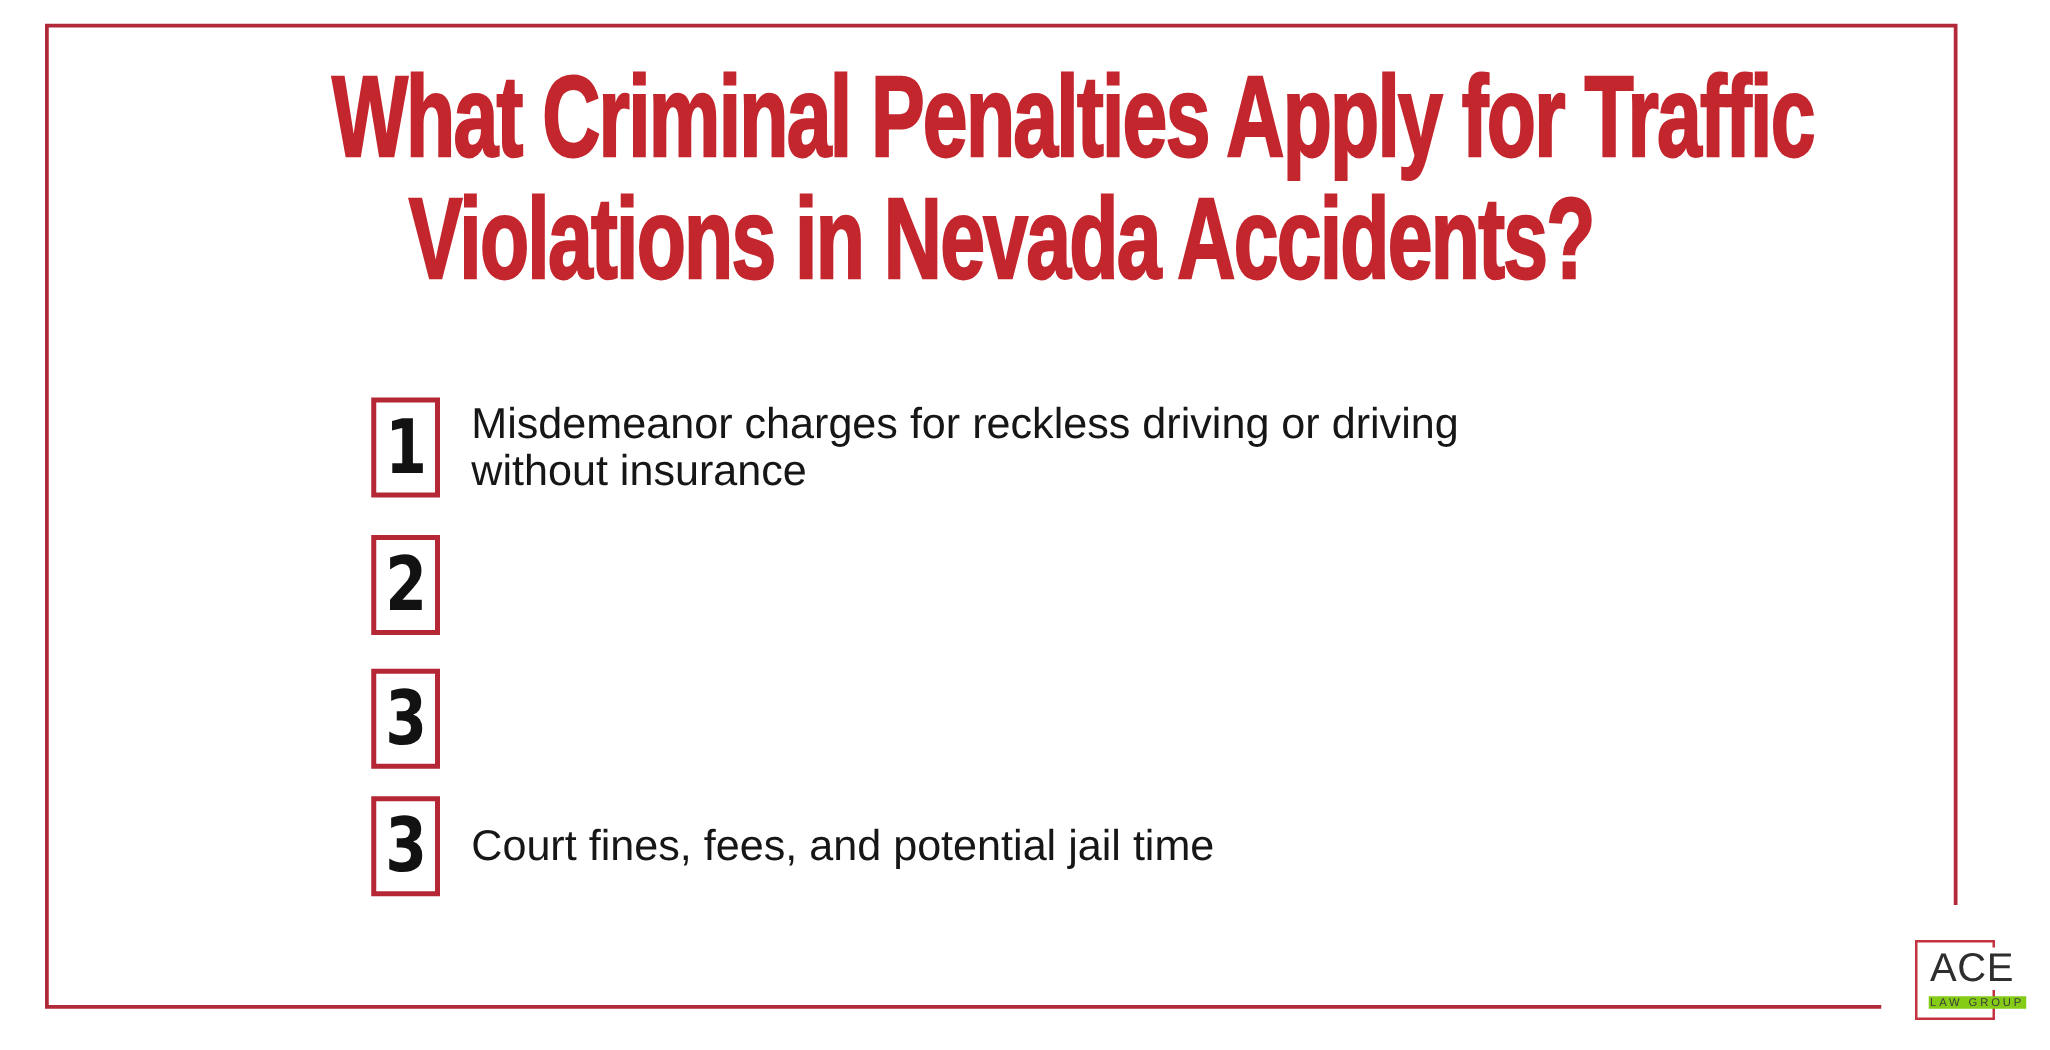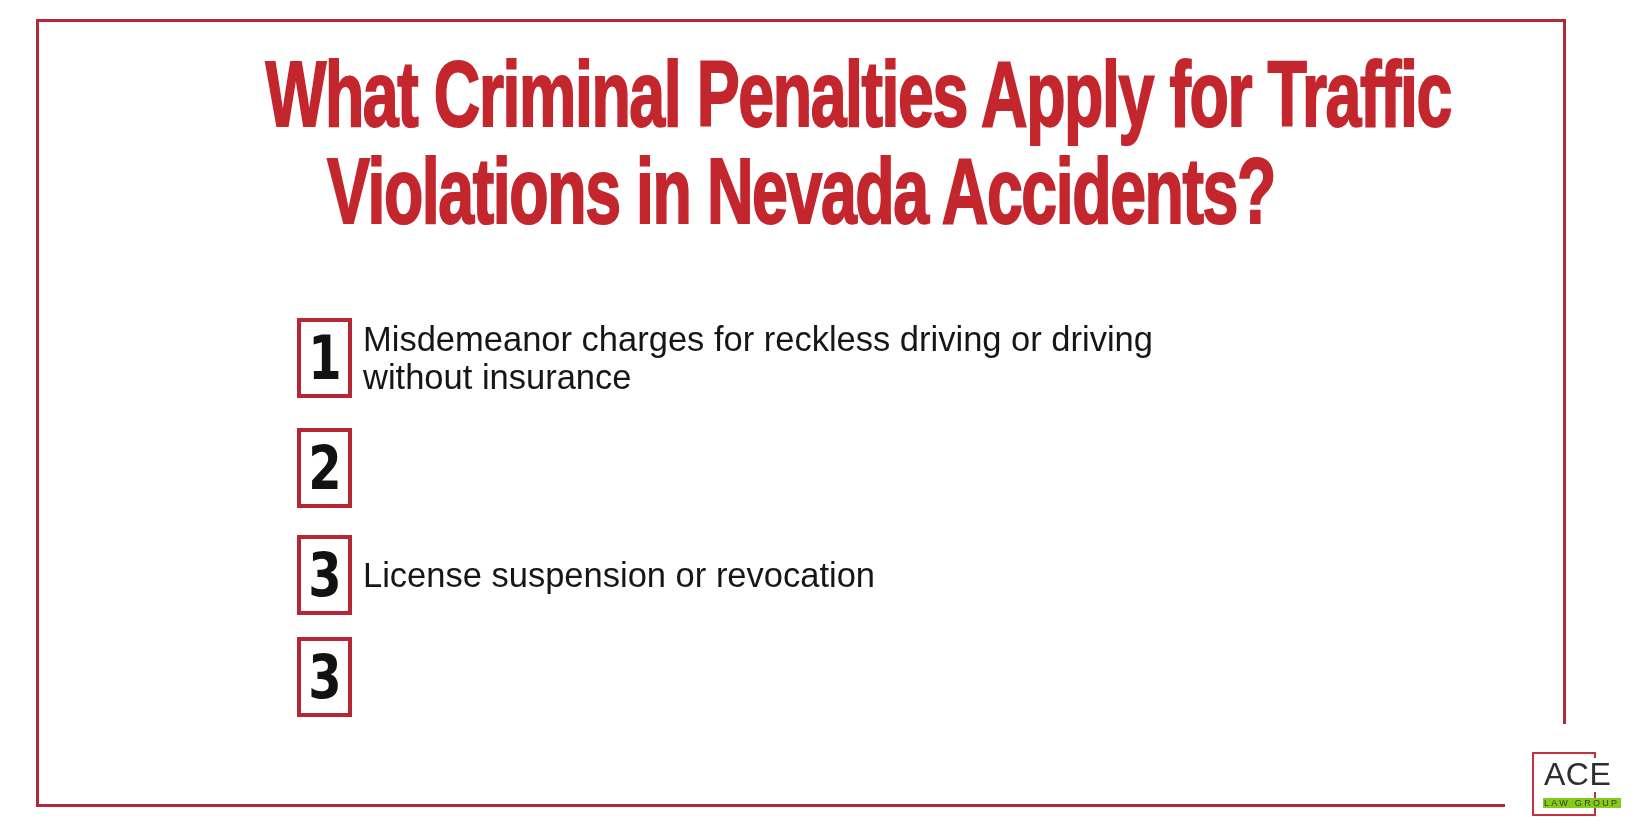--- a/index.html
+++ b/index.html
@@ -50,21 +50,21 @@
     display: flex; align-items: center; justify-content: center;
     background: #ffffff;
   }
   .num {
     font-family: "DejaVu Sans", sans-serif;
     font-size: 60px; font-weight: 700; line-height: 1;
     color: var(--num-color);
     transform: scaleX(0.8); transform-origin: 50% 50%;
   }
   .itext {
-    margin-left: 11px;
+    margin-left: 25px;
     font-size: 34.5px; line-height: 1.11;
     color: var(--text-color);
   }
   .row-1 .itext { max-width: 905px; }
 
   .logo {
     position: absolute; left: 1505px; top: 724px;
     width: 135px; height: 116px; background: #ffffff; z-index: 5;
   }
   .logo-square {
@@ -109,27 +109,27 @@
     <div class="row row-2">
       <div class="numbox">
         <span class="num">2</span>
       </div>
     </div>
 
     <div class="row row-3">
       <div class="numbox">
         <span class="num">3</span>
       </div>
-      <div class="itext">License suspension or revocation</div>
     </div>
 
     <div class="row row-4">
       <div class="numbox">
         <span class="num">3</span>
       </div>
+      <div class="itext">Court fines, fees, and potential jail time</div>
     </div>
 
   </div>
 
   <div class="logo">
     <div class="logo-square"></div>
     <div class="logo-text">
       <div><span class="logo-name">ACE</span></div>
       <div><span class="logo-sub">LAW GROUP</span></div>
     </div>

